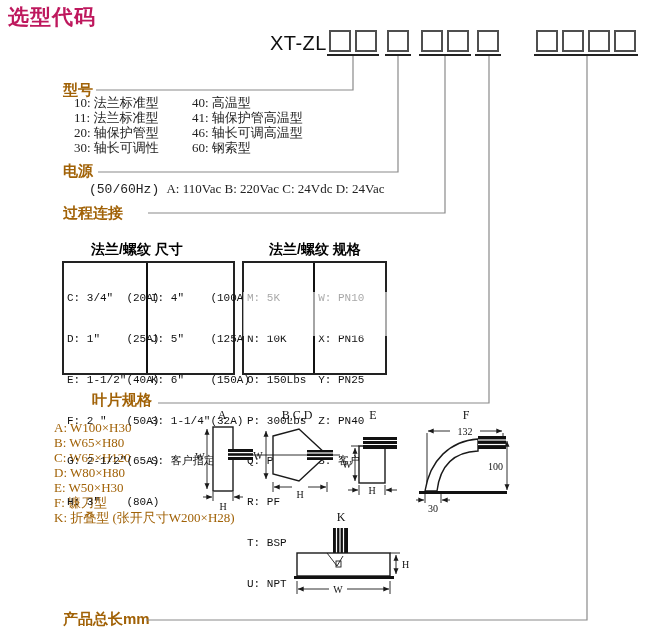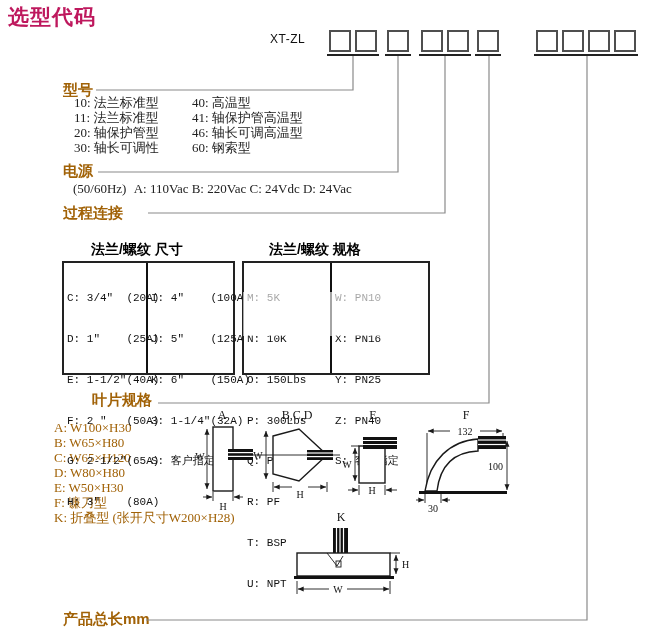--- a/index.html
+++ b/index.html
@@ -3,40 +3,40 @@
 <meta charset="utf-8">
 <style>
   html,body{margin:0;padding:0;background:#fff;}
   .canvas{position:relative;width:662px;height:634px;background:#fff;overflow:hidden;
           font-family:"Liberation Serif","DejaVu Serif",serif;color:#1a1a1a;}
   .hdr{position:absolute;font-family:"Liberation Sans","DejaVu Sans",sans-serif;
        font-weight:700;color:#a16207;font-size:15px;white-space:nowrap;}
   .page-title{position:absolute;left:8px;top:3px;font-family:"Liberation Sans","DejaVu Sans",sans-serif;
        font-weight:700;font-size:21px;color:#be185d;letter-spacing:1px;}
   .code-prefix{position:absolute;left:270px;top:32px;font-family:"Liberation Sans","DejaVu Sans",sans-serif;
-       font-size:12px;color:#111;letter-spacing:.5px;}
+       font-size:20px;color:#111;letter-spacing:.5px;}
   .box-group{position:absolute;top:30px;display:flex;gap:4px;padding:0 2px 2px 2px;
        border-bottom:2px solid #222;z-index:4;}
   .cbox{width:22px;height:22px;box-sizing:border-box;border:2px solid #4f4f4f;background:#fff;}
   .g1{left:327px}.g2{left:385px}.g3{left:419px}.g4{left:475px}.g5{left:534px}
   .list{position:absolute;font-size:13px;line-height:15px;white-space:nowrap;color:#222;}
   .powrow{position:absolute;left:73px;top:181px;font-size:13px;white-space:nowrap;color:#222;}
   .powrow span{}
-  .powrow span:first-child{margin-left:0;}
+  .powrow span:first-child{margin-left:16px;font-family:Liberation Mono, monospace;}
   .powrow span:nth-child(2){margin-left:4px;}
   .tbl-title{position:absolute;font-family:"Liberation Sans","DejaVu Sans",sans-serif;
        font-weight:700;font-size:14px;color:#000;white-space:nowrap;}
   .tbl{position:absolute;top:261px;height:114px;border:2px solid #222;display:flex;
        box-sizing:border-box;background:#fff;z-index:1;}
   .tbl .col{padding:2px 3px;font-family:"Liberation Mono","DejaVu Sans Mono",monospace;
        font-size:11px;line-height:13.6px;white-space:pre;color:#111;}
   .tbl .col2{border-left:2px solid #111;}
   .size-tbl{left:62px;width:173px;}
   .size-tbl .col1{width:76px;}
-  .spec-tbl{left:242px;width:188px;}
+  .spec-tbl{left:242px;width:145px;}
   .spec-tbl .col1{width:80px;}
   .watermark{position:absolute;left:243px;top:292px;width:165px;height:44px;
        background:rgba(255,255,255,0.62);z-index:2;}
   .blade-list{position:absolute;left:54px;top:420px;font-size:13px;line-height:15px;white-space:nowrap;color:#a16207;}
   .overlay{position:absolute;left:0;top:0;z-index:5;pointer-events:none;}
   .overlay text{font-family:"Liberation Serif","DejaVu Serif",serif;font-size:12px;fill:#111;}
   .overlay .dimtext{font-size:10px;}
   .shape{fill:#fff;stroke:#1a1a1a;stroke-width:1.4;}
   .thin{stroke:#1a1a1a;stroke-width:0.9;fill:none;}
   .dim{stroke:#1a1a1a;stroke-width:0.9;fill:none;}

